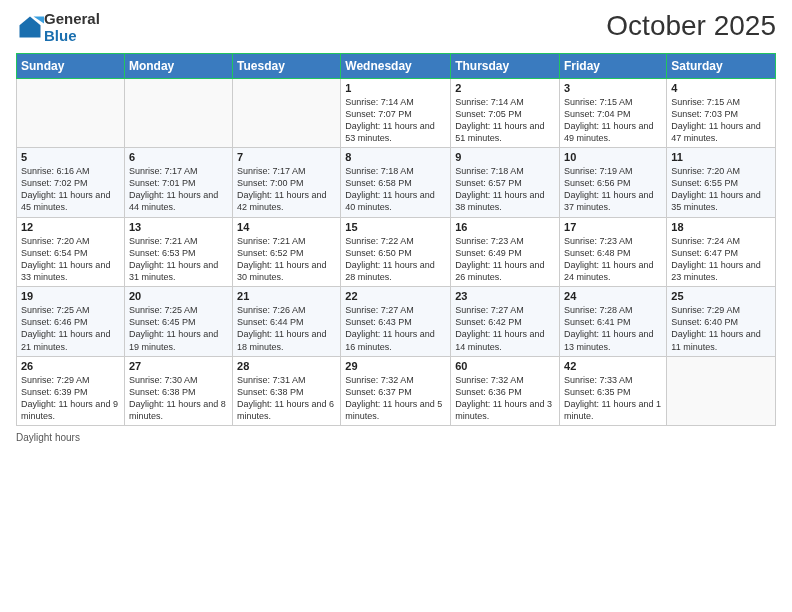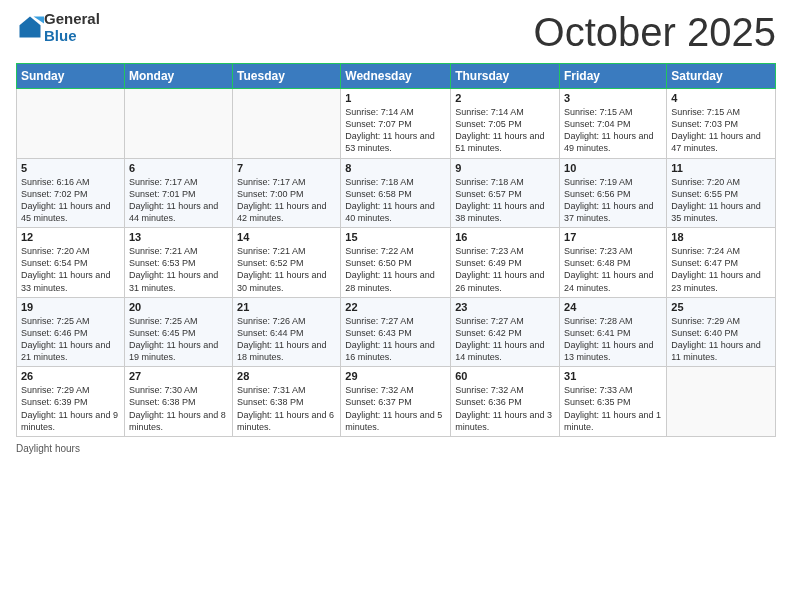--- a/index.html
+++ b/index.html
@@ -29,21 +29,21 @@
     .logo-general { color: #333; }
     .logo-blue { color: #1a6faf; }
     .logo-icon {
       width: 28px;
       height: 28px;
     }
     .title-block {
       text-align: right;
     }
     .month-title {
-      font-size: 40px;
+      font-size: 28px;
       color: #333;
       font-weight: normal;
     }
     .location {
       font-size: 13px;
       color: #555;
     }
     .calendar {
       width: 100%;
       border-collapse: collapse;
@@ -314,21 +314,21 @@
 Sunset: 6:37 PM
 Daylight: 11 hours and 5 minutes.</div>
           </td>
           <td>
             <div class="day-number">60</div>
             <div class="day-info" style="white-space: pre-line;">Sunrise: 7:32 AM
 Sunset: 6:36 PM
 Daylight: 11 hours and 3 minutes.</div>
           </td>
           <td>
-            <div class="day-number">31</div>
+            <div class="day-number">42</div>
             <div class="day-info" style="white-space: pre-line;">Sunrise: 7:33 AM
 Sunset: 6:35 PM
 Daylight: 11 hours and 1 minute.</div>
           </td>
           <td class="empty-cell"></td>
         </tr>
       </tbody>
   </table>
 
   <div class="footer">

